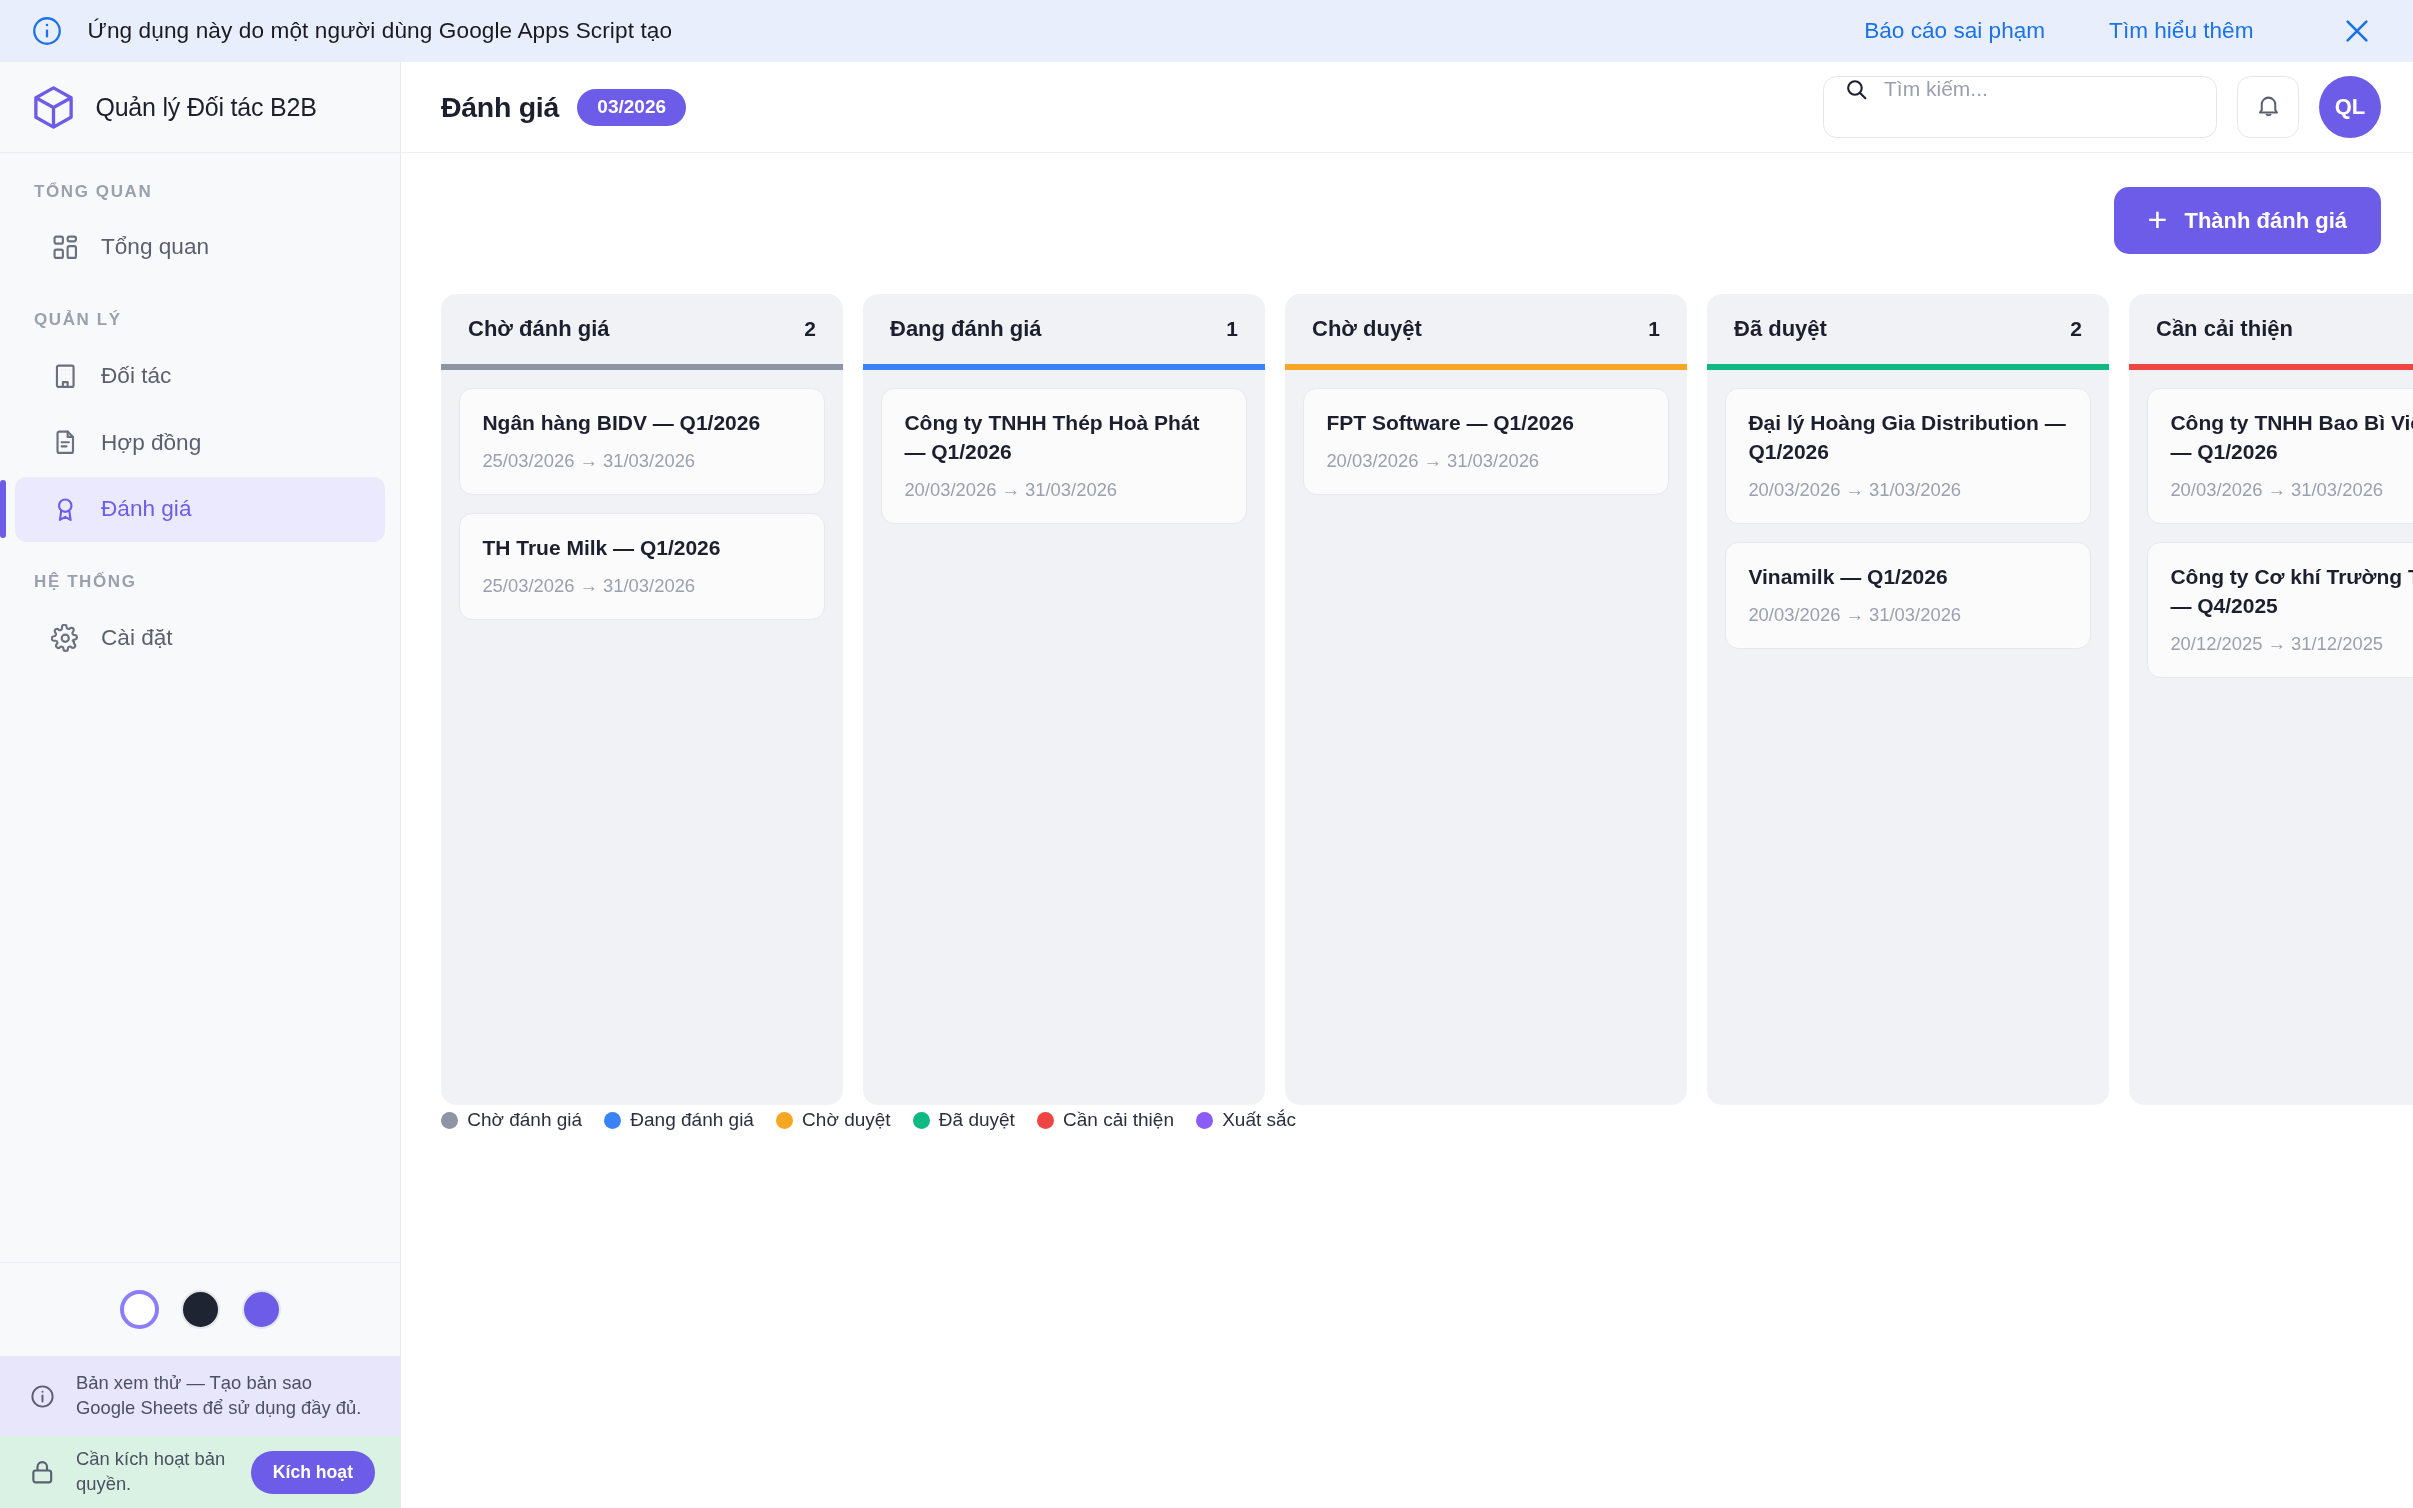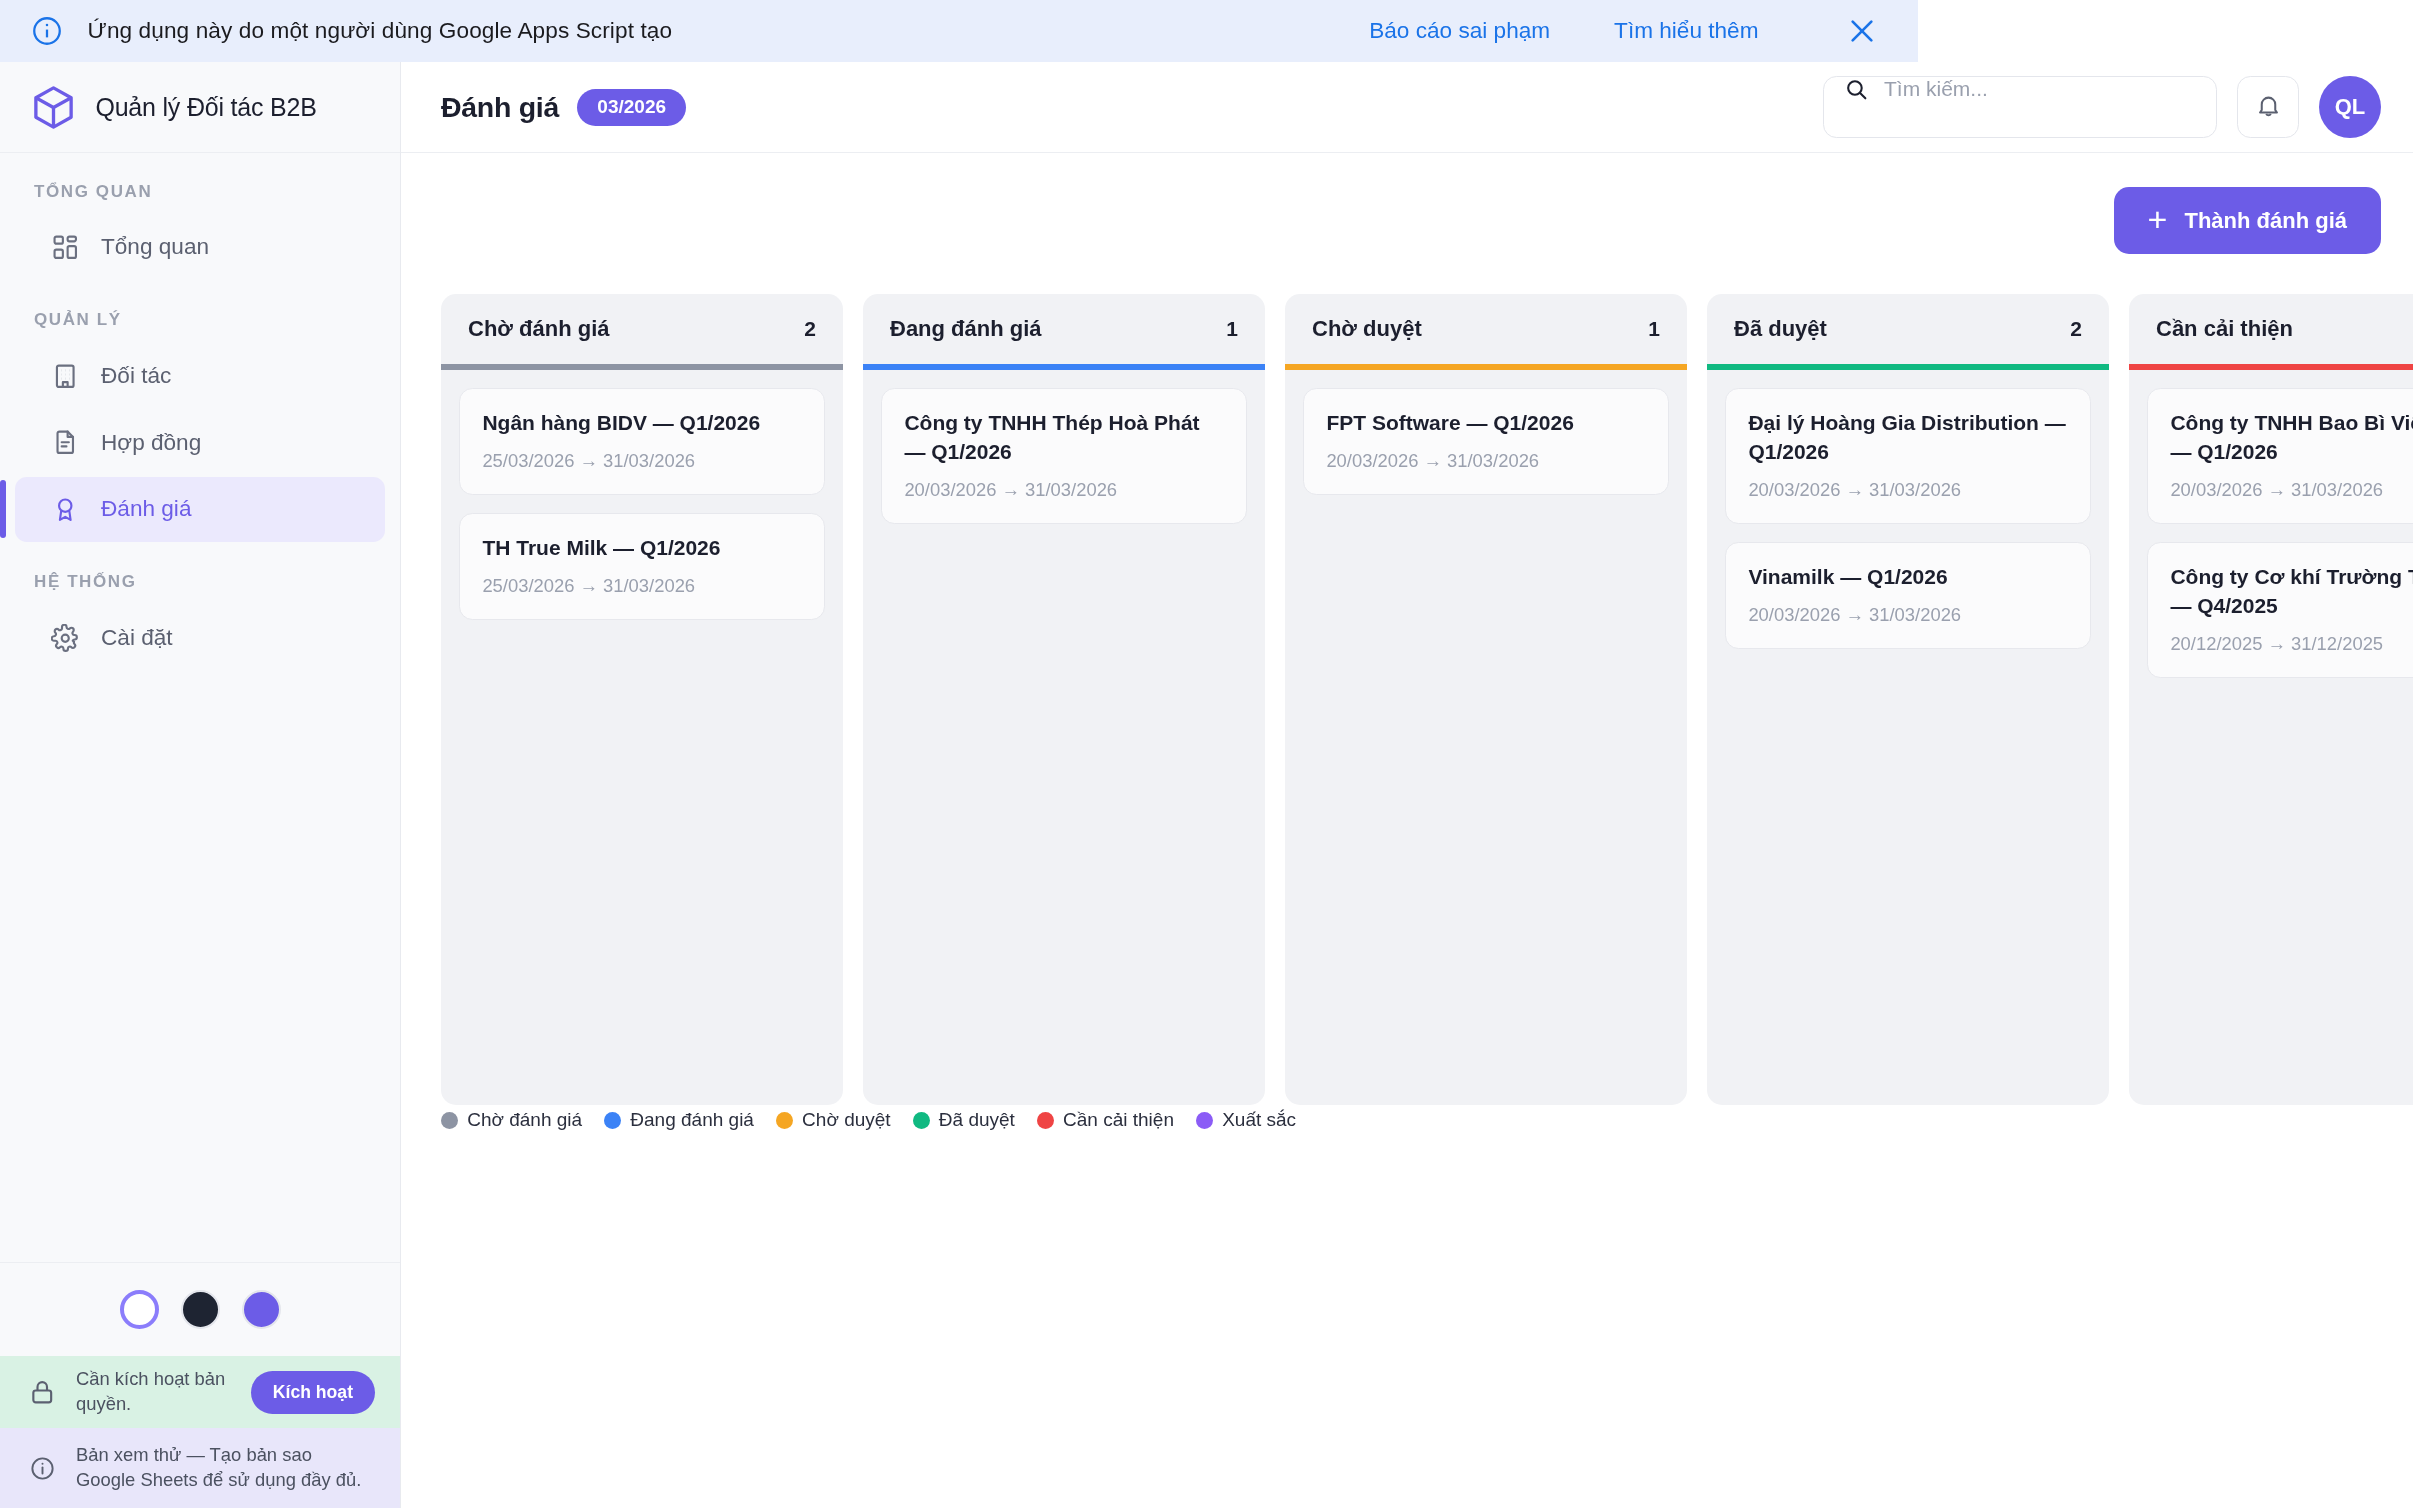--- a/index.html
+++ b/index.html
@@ -6,21 +6,21 @@
   html, body {
     width: 2413px; height: 1508px;
     font-family: "Liberation Sans", sans-serif;
     background: #ffffff;
     overflow: hidden;
   }
 
   
   .gas-banner {
     position: absolute; top: 0; left: 0;
-    width: 1918px; height: 62px;
+    width: 2413px; height: 62px;
     background: #e8eefc;
     display: flex; align-items: center;
     padding: 0 30px;
   }
   .gas-info-icon {
     width: 34px; height: 34px; flex: 0 0 34px;
     display: flex; align-items: center; justify-content: center;
     margin-right: 23.5px;
   }
   .gas-info-icon svg { display:block; }
@@ -310,41 +310,41 @@
         <span class="lbl">Cài đặt</span>
       </div>
     </nav>
 
     <div class="theme-row">
       <span class="swatch light sel"></span>
       <span class="swatch dark"></span>
       <span class="swatch violet"></span>
     </div>
 
+    <div class="notice preview">
+      <span class="n-ico">
+        <svg width="27" height="27" viewBox="0 0 24 24" fill="none" stroke="#5b6070" stroke-width="1.7">
+          <circle cx="12" cy="12" r="9"></circle>
+            <line x1="12" y1="11" x2="12" y2="16.5" stroke-linecap="round"></line>
+          <circle cx="12" cy="7.8" r="0.9" fill="#5b6070" stroke="none"></circle>
+        </svg>
+      </span>
+      <span class="n-txt">Bản xem thử — Tạo bản sao Google Sheets để sử dụng đầy đủ.</span>
+    </div>
+
     <div class="notice license">
       <span class="n-ico">
         <svg width="28.5" height="28.5" viewBox="0 0 24 24" fill="none" stroke="#5b6070" stroke-width="1.8" stroke-linejoin="round">
           <rect x="4.5" y="10.5" width="15" height="10" rx="2"></rect>
             <path d="M8 10.5V7.5a4 4 0 0 1 8 0v3"></path>
         </svg>
       </span>
       <span class="n-txt">Cần kích hoạt bản quyền.</span>
       <button class="activate-btn">Kích hoạt</button>
     </div>
-
-    <div class="notice preview">
-      <span class="n-ico">
-        <svg width="27" height="27" viewBox="0 0 24 24" fill="none" stroke="#5b6070" stroke-width="1.7">
-          <circle cx="12" cy="12" r="9"></circle>
-            <line x1="12" y1="11" x2="12" y2="16.5" stroke-linecap="round"></line>
-          <circle cx="12" cy="7.8" r="0.9" fill="#5b6070" stroke="none"></circle>
-        </svg>
-      </span>
-      <span class="n-txt">Bản xem thử — Tạo bản sao Google Sheets để sử dụng đầy đủ.</span>
-    </div>
   </aside>
 
   <section class="main">
 
     <header class="topbar">
       <span class="page-title">Đánh giá</span>
       <span class="period-badge">03/2026</span>
 
       <div class="topbar-right">
         <div class="search-box">

